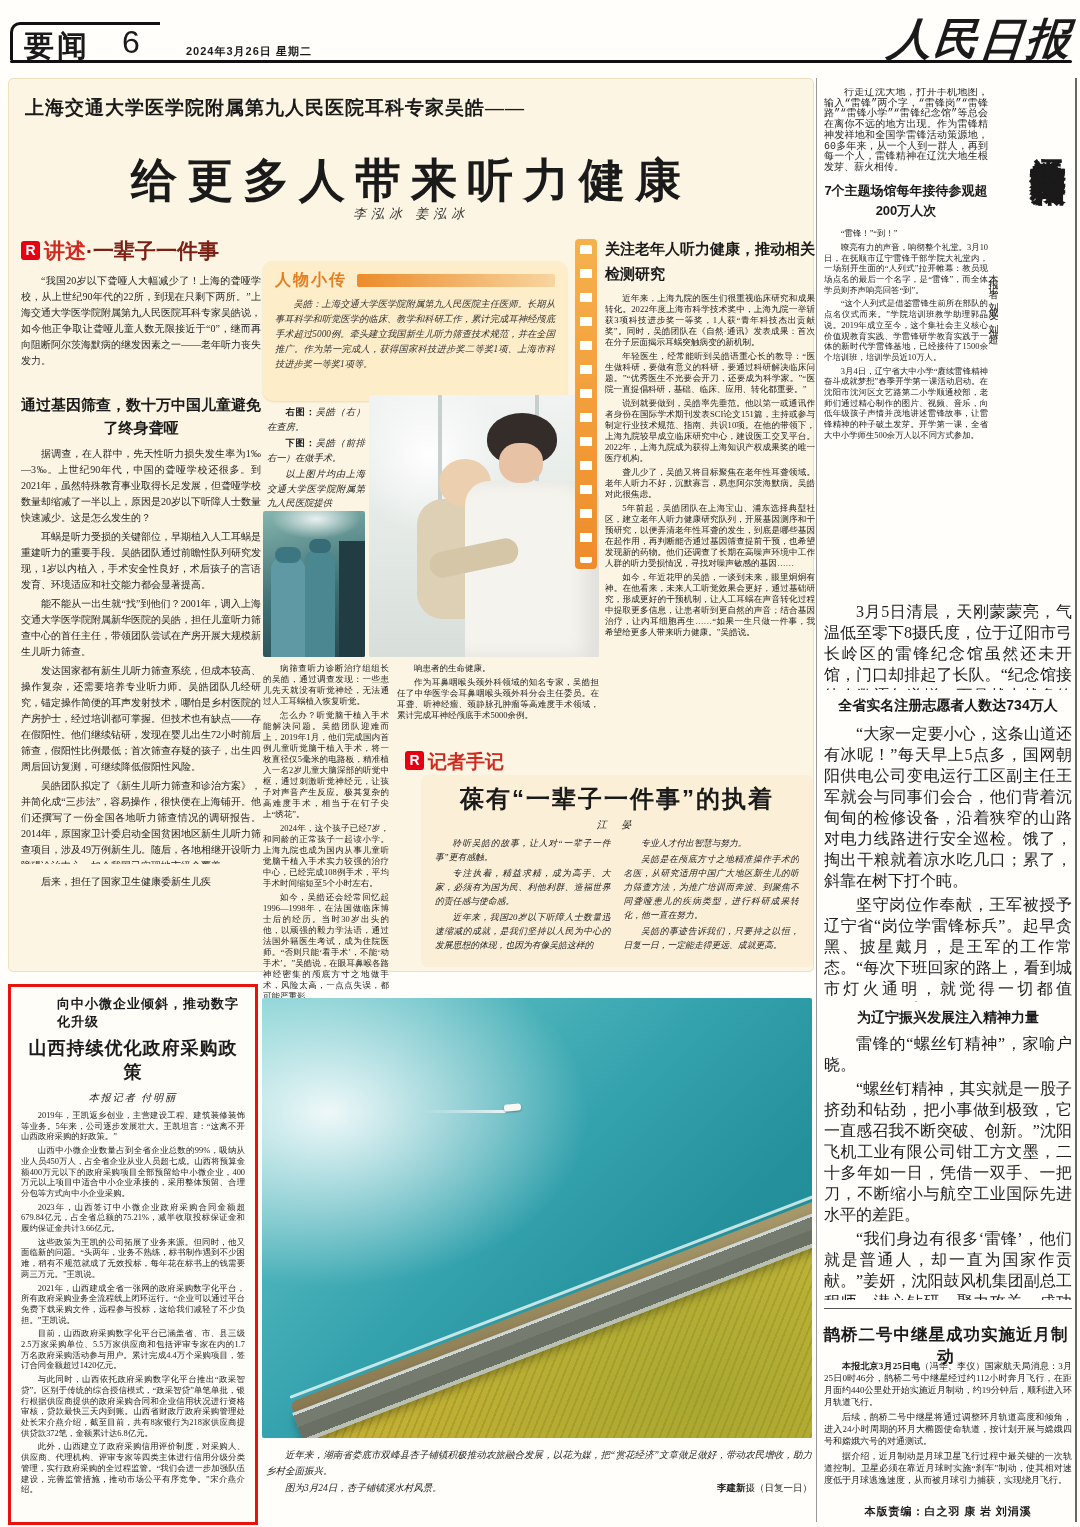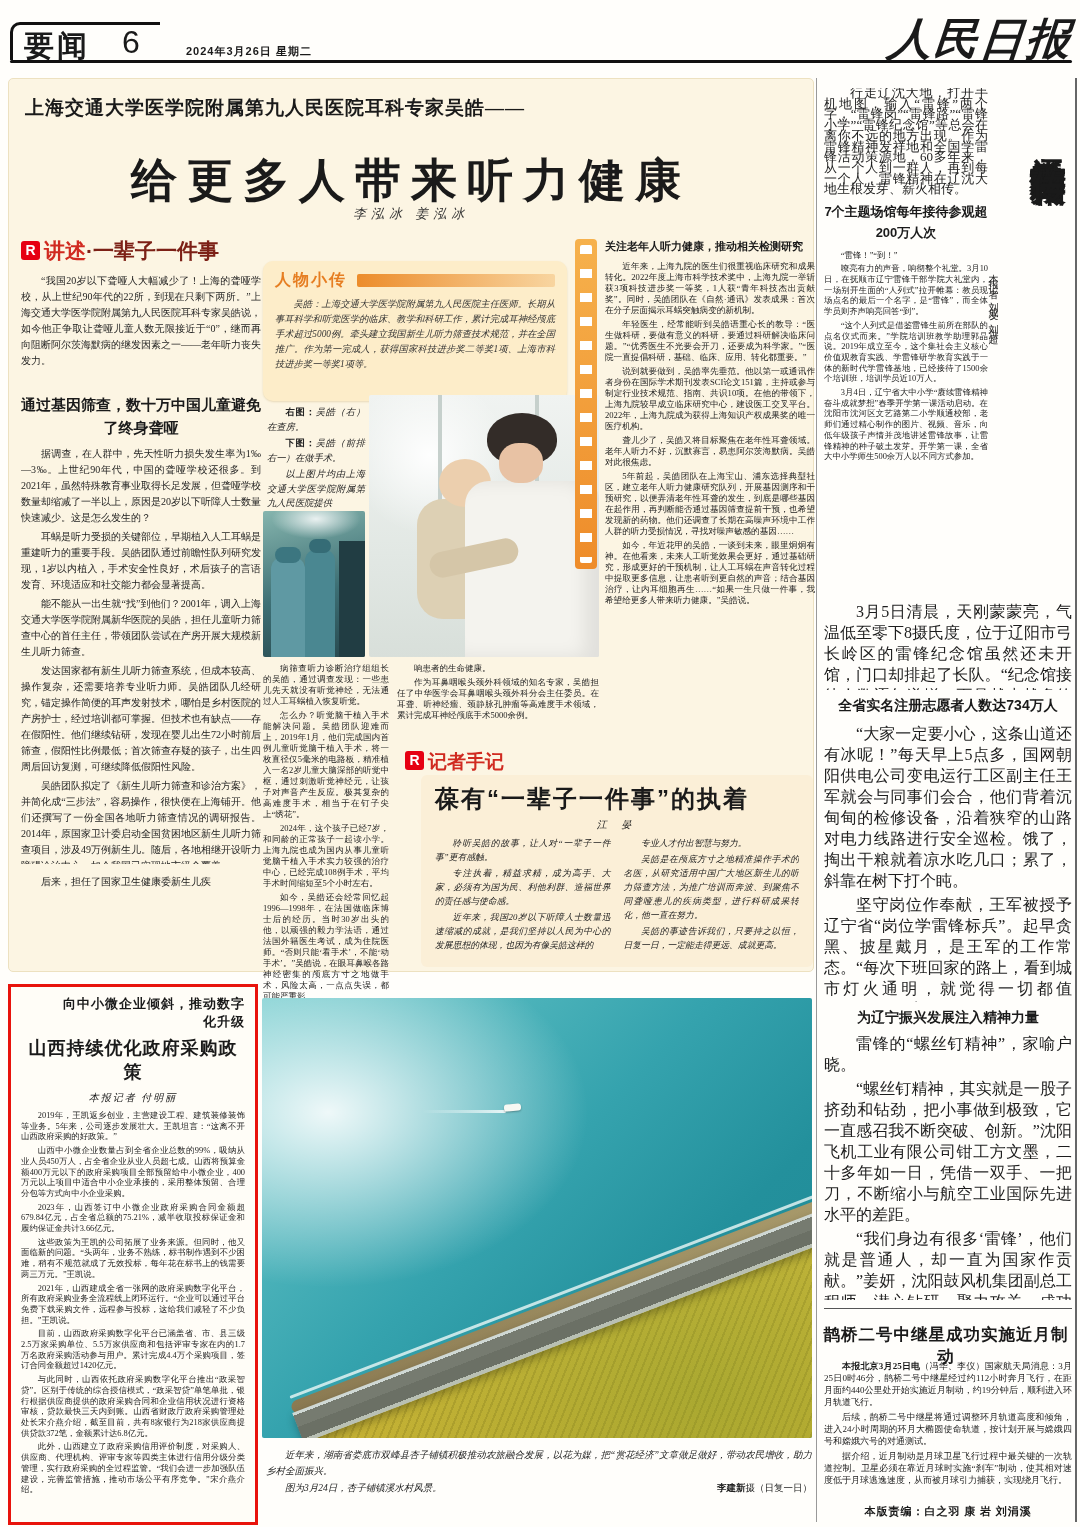--- a/index.html
+++ b/index.html
@@ -96,38 +96,38 @@
   .colA .para{font-size:8.5px;line-height:11px;}
   .colB{position:absolute;left:388px;top:584px;width:202px;}
   .colB .para{font-size:8.5px;line-height:11px;}
   .colB-wrap{height:84px;}
 
   
   .rn-label{position:absolute;left:396px;top:670px;}
   .rn-label .series{font-size:19px;}
   .note-box{position:absolute;left:412px;top:696px;width:392px;height:192px;background:#fbefd7;
     border-radius:6px;padding:8px 14px;}
-  .rn-headline{font-size:24px;font-weight:900;letter-spacing:2px;}
+  .rn-headline{text-align:center;font-size:24px;font-weight:900;letter-spacing:2px;}
   .rn-byline{text-align:center;font-family:"Liberation Serif",serif;font-style:italic;
     font-size:10px;letter-spacing:6px;margin:3px 0 4px 0;}
   .rn-cols{display:flex;gap:13px;height:122px;overflow:hidden;}
   .rn-cols>div{flex:1;}
   .rn-para{margin:0 0 2px 0;font-family:"Liberation Serif",serif;font-style:italic;
     font-size:8.8px;line-height:14px;text-align:justify;text-indent:2em;color:#222;}
 
   
   .col4{position:absolute;left:596px;top:158px;width:210px;height:590px;}
-  .col4-sub{font-size:11px;font-weight:900;line-height:1.65;margin-bottom:6px;}
+  .col4-sub{font-size:15px;font-weight:900;line-height:1.65;margin-bottom:6px;}
   .col4 .para{font-size:8.6px;line-height:11px;}
   .col4-wrap{height:528px;}
 
   
   .shanxi{position:absolute;left:8px;top:984px;width:250px;height:541px;
     border:3px solid #e8130c;background:#fffdf7;padding:8px 10px;}
-  .sx-kicker{text-align:right;font-weight:900;font-size:13px;letter-spacing:1px;padding-left:36px;}
+  .sx-kicker{text-align:left;font-weight:900;font-size:13px;letter-spacing:1px;padding-left:36px;}
   .sx-headline{text-align:center;font-weight:900;font-size:18px;letter-spacing:1px;margin-top:5px;}
   .sx-byline{text-align:center;font-family:"Liberation Serif",serif;font-style:italic;
     font-size:10px;letter-spacing:2px;margin:7px 0 6px 0;}
   .sx-paras{height:432px;overflow:hidden;}
   .sx-paras .para{font-size:8.4px;line-height:10.7px;}
 
   
   .ph-air{left:262px;top:998px;width:550px;height:440px;background:
     radial-gradient(ellipse at 12% 26%,rgba(255,255,255,.9),rgba(255,255,255,0) 38%),
     linear-gradient(135deg,#6cc9cb 0%,#35a3ae 45%,#23909c 70%,#1f8a96 100%);}
@@ -330,21 +330,21 @@
     <p class="l1" data-name="caption-line-1">近年来，湖南省娄底市双峰县杏子铺镇积极推动农旅融合发展，以花为媒，把“赏花经济”文章做足做好，带动农民增收，助力乡村全面振兴。</p>
     <div class="l2row" data-name="caption-line-2-row">
       <span class="l2" data-name="caption-line-2">图为3月24日，杏子铺镇溪水村风景。</span>
       <span class="credit" data-name="photo-credit"><b data-name="photographer-name">李建新</b><span data-name="photo-agency">摄（日复一日）</span></span>
     </div>
   </div>
 
   <div class="v-rule" data-name="column-divider-rule"></div>
 
   <div class="ln-narrow" data-name="liaoning-narrow-column">
-    <p class="para" style="font-size:13px;line-height:10.7px;" data-name="paragraph">行走辽沈大地，打开手机地图，输入“雷锋”两个字，“雷锋岗”“雷锋路”“雷锋小学”“雷锋纪念馆”等总会在离你不远的地方出现。作为雷锋精神发祥地和全国学雷锋活动策源地，60多年来，从一个人到一群人，再到每一个人，雷锋精神在辽沈大地生根发芽、薪火相传。</p>
+    <p class="para" style="font-size:10px;line-height:10.7px;font-family:Liberation Mono, monospace;" data-name="paragraph">行走辽沈大地，打开手机地图，输入“雷锋”两个字，“雷锋岗”“雷锋路”“雷锋小学”“雷锋纪念馆”等总会在离你不远的地方出现。作为雷锋精神发祥地和全国学雷锋活动策源地，60多年来，从一个人到一群人，再到每一个人，雷锋精神在辽沈大地生根发芽、薪火相传。</p>
     <div class="ln-sub" data-name="liaoning-subhead-1">7个主题场馆每年接待参观超200万人次</div>
     <div data-name="liaoning-paragraphs">
         <p class="para" data-name="paragraph">“雷锋！”“到！”</p>
         <p class="para" data-name="paragraph">嘹亮有力的声音，响彻整个礼堂。3月10日，在抚顺市辽宁雷锋干部学院大礼堂内，一场别开生面的“人列式”拉开帷幕：教员现场点名的最后一个名字，是“雷锋”，而全体学员则齐声响亮回答“到”。</p>
         <p class="para" data-name="paragraph">“这个人列式是借鉴雷锋生前所在部队的点名仪式而来。”学院培训班教学助理郭晶说。2019年成立至今，这个集社会主义核心价值观教育实践、学雷锋研学教育实践于一体的新时代学雷锋基地，已经接待了1500余个培训班，培训学员近10万人。</p>
         <p class="para" data-name="paragraph">3月4日，辽宁省大中小学“赓续雷锋精神 奋斗成就梦想”春季开学第一课活动启动。在沈阳市沈河区文艺路第二小学顺通校部，老师们通过精心制作的图片、视频、音乐，向低年级孩子声情并茂地讲述雷锋故事，让雷锋精神的种子破土发芽。开学第一课，全省大中小学师生500余万人以不同方式参加。</p>
       </div>
   </div>
 
   <div class="v-byline" data-name="liaoning-byline-vertical">本报记者 刘成友 刘洪超</div>

